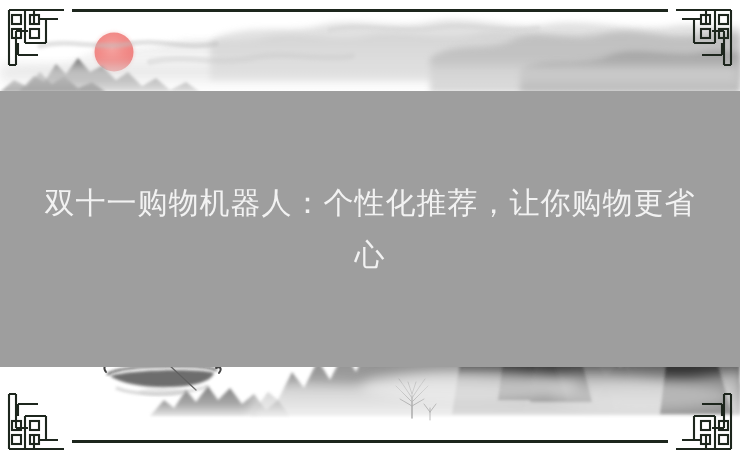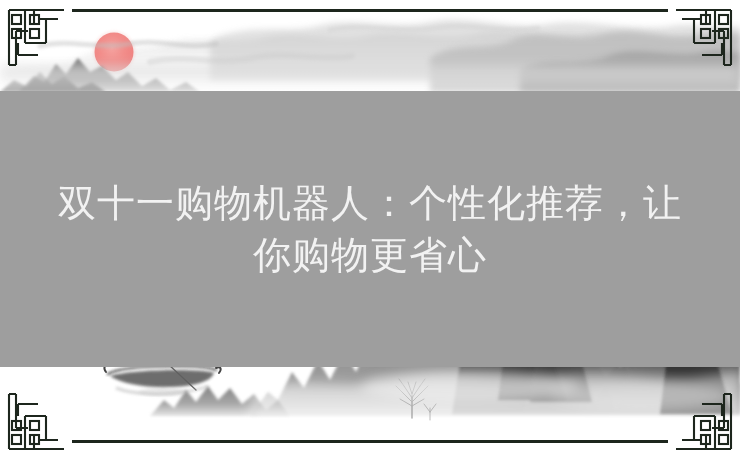--- a/index.html
+++ b/index.html
@@ -26,21 +26,21 @@
   
   #title-wrap{
     position:absolute;left:0;top:91px;width:740px;height:276px;
     display:flex;align-items:center;justify-content:center;
     z-index:6;
   }
   #title{
     width:660px;
     text-align:center;
     color:#f2f2f2;
-    font-size:38px;
+    font-size:30px;
     line-height:52px;
     letter-spacing:1px;
     font-weight:400;
     white-space:pre-line;
     font-family:"Liberation Sans","DejaVu Sans",sans-serif;
   }
 
   
   .rule{position:absolute;background:#1d261d;height:3px;z-index:8;}
   #rule-top{left:72px;top:9px;width:596px;}

